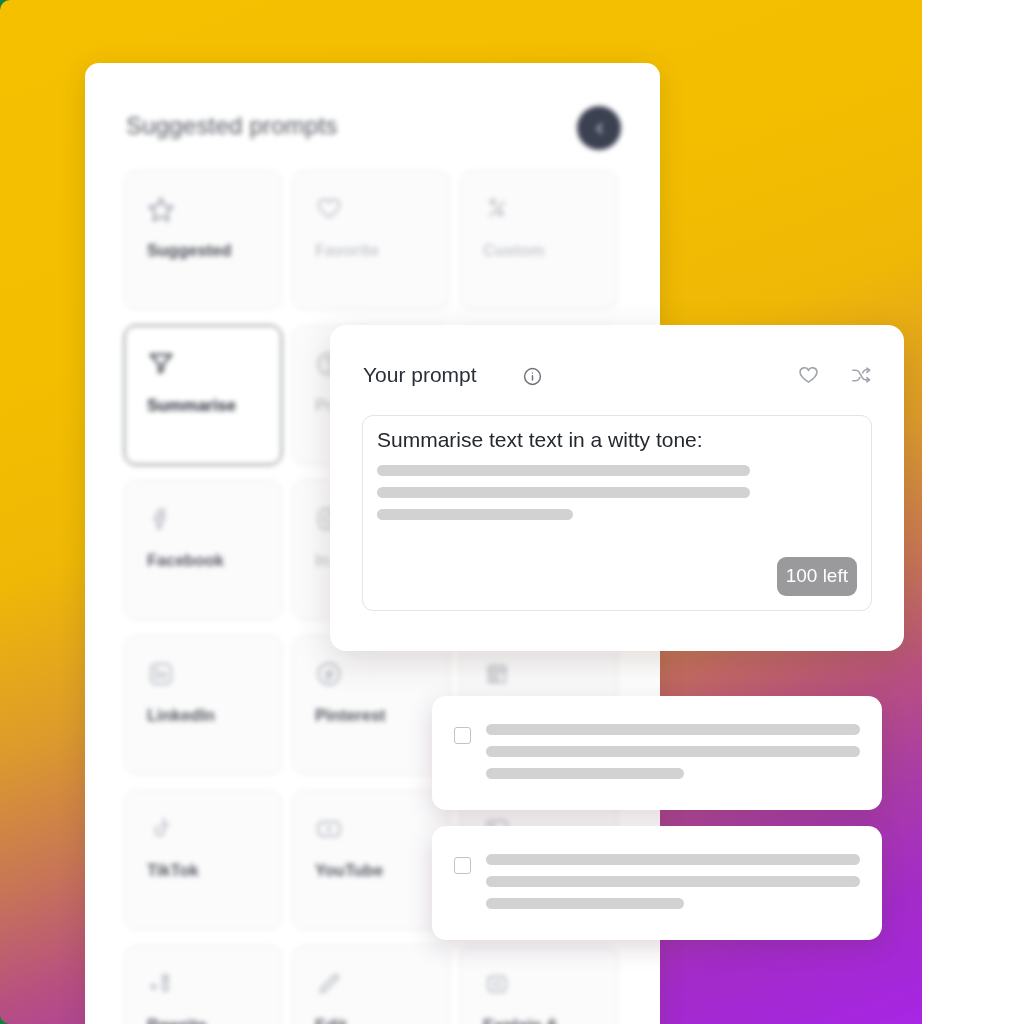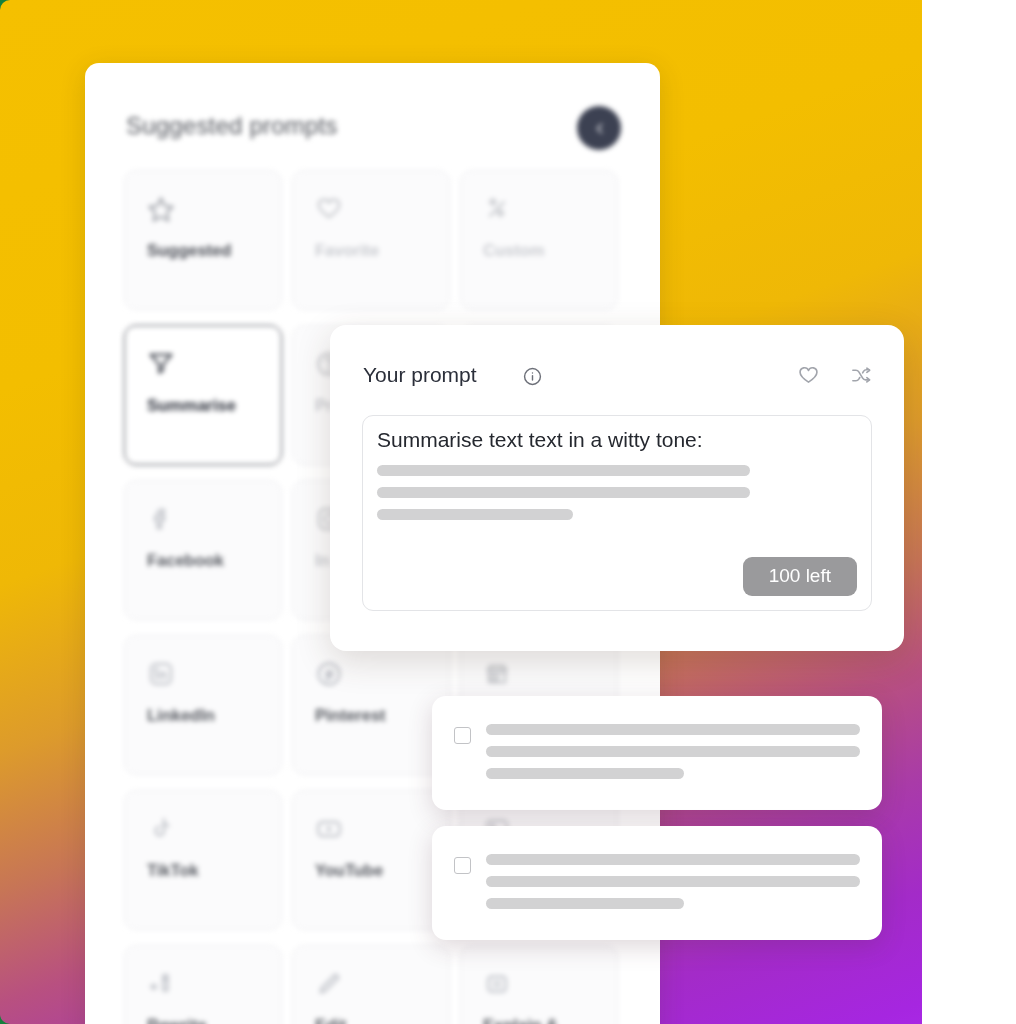--- a/index.html
+++ b/index.html
@@ -186,21 +186,21 @@
     height: 11px;
     border-radius: 6px;
     background: #d2d2d3;
   }
   .counter-pill {
     position: absolute;
     right: 14px; bottom: 14px;
     background: #9a9a9c;
     color: #ffffff;
     font-size: 19px;
-    padding: 8px 26px 9px;
+    padding: 8px 9px 9px;
     border-radius: 9px;
     white-space: nowrap;
   }
 
   
   .result-card {
     position: absolute;
     width: 450px;
     height: 114px;
     background: #ffffff;

